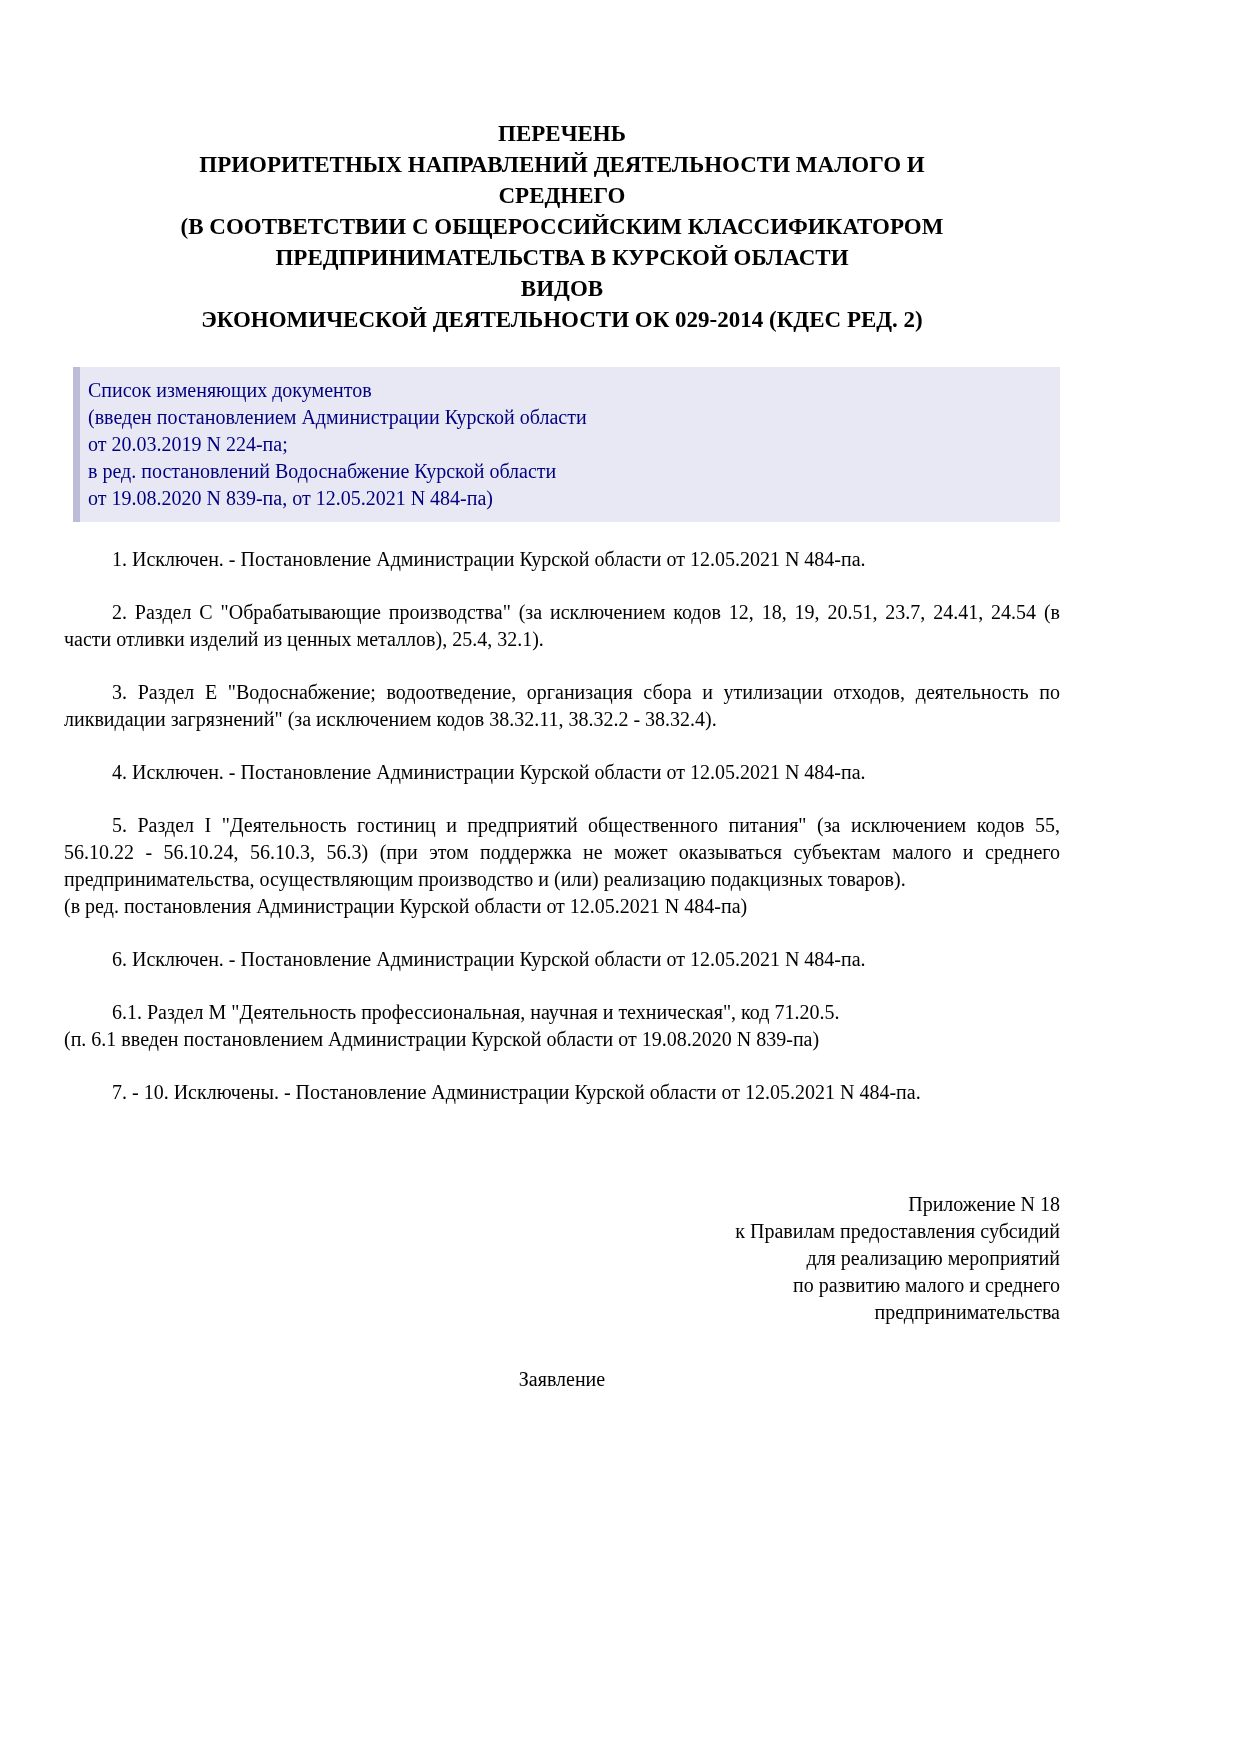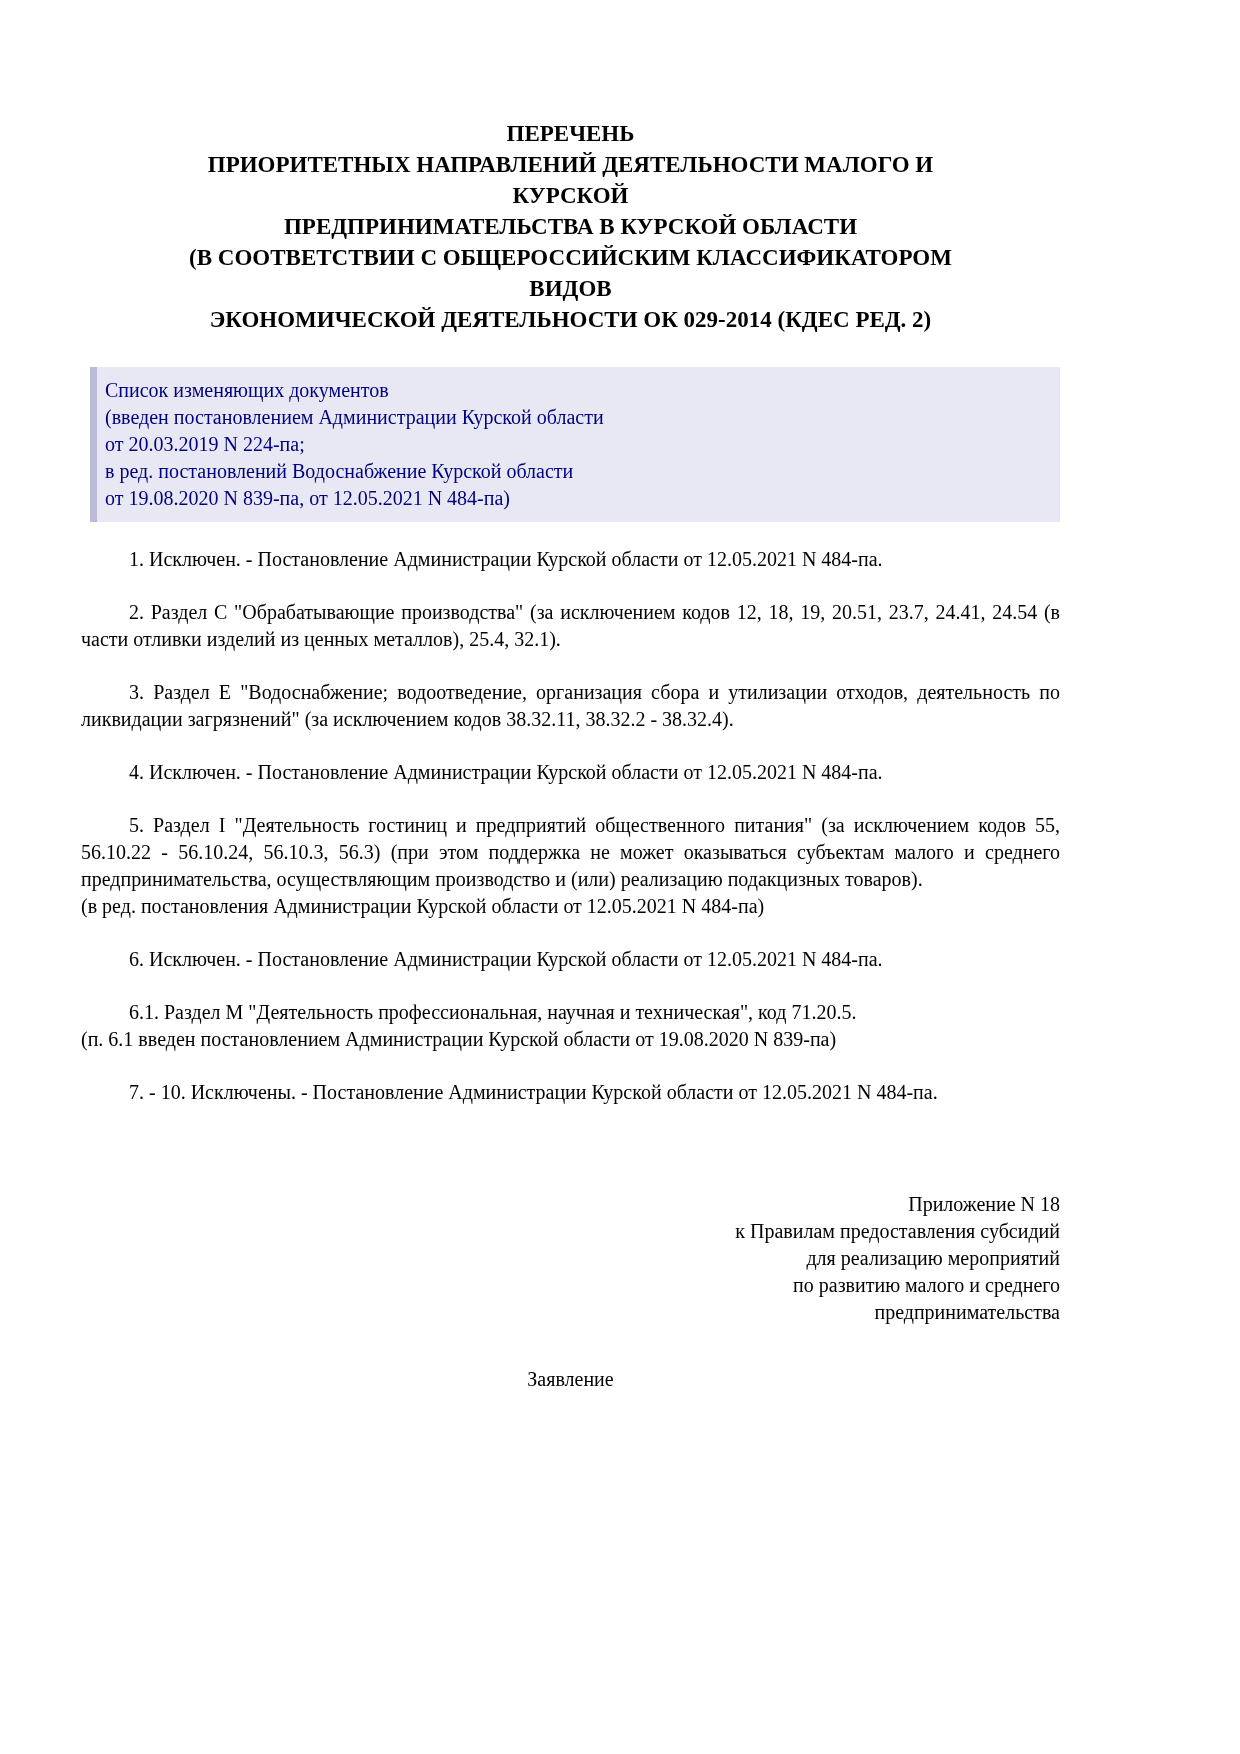--- a/index.html
+++ b/index.html
@@ -9,21 +9,21 @@
     --notice-box-border:#bcbcd8;
     --notice-text:#000080;
   }
   html,body{margin:0;padding:0;background:#ffffff;}
   .page{
     position:relative;
     width:1240px;
     height:1754px;
     box-sizing:border-box;
     background:var(--page-bg);
-    padding:118px 180px 40px 81px;
+    padding:118px 180px 40px 64px;
     font-family:"Liberation Serif","DejaVu Serif",serif;
     color:var(--body-text);
     font-size:20px;
     line-height:27px;
   }
   .title-block{
     text-align:center;
     font-weight:bold;
     font-size:23px;
     line-height:31px;
@@ -64,23 +64,23 @@
   }
 </style>
 </head>
 <body>
 
 <div class="page">
 
   <div class="title-block">
     <span class="title-line">ПЕРЕЧЕНЬ</span>
     <span class="title-line">ПРИОРИТЕТНЫХ НАПРАВЛЕНИЙ ДЕЯТЕЛЬНОСТИ МАЛОГО И</span>
-    <span class="title-line">КУРСКОЙ</span>
+    <span class="title-line">СРЕДНЕГО</span>
+    <span class="title-line">(В СООТВЕТСТВИИ С ОБЩЕРОССИЙСКИМ КЛАССИФИКАТОРОМ</span>
     <span class="title-line">ПРЕДПРИНИМАТЕЛЬСТВА В КУРСКОЙ ОБЛАСТИ</span>
-    <span class="title-line">(В СООТВЕТСТВИИ С ОБЩЕРОССИЙСКИМ КЛАССИФИКАТОРОМ</span>
     <span class="title-line">ВИДОВ</span>
     <span class="title-line">ЭКОНОМИЧЕСКОЙ ДЕЯТЕЛЬНОСТИ ОК 029-2014 (КДЕС РЕД. 2)</span>
   </div>
 
   <div class="notice-box">
     <span class="notice-line">Список изменяющих документов</span>
     <span class="notice-line">(введен постановлением Администрации Курской области</span>
     <span class="notice-line">от 20.03.2019 N 224-па;</span>
     <span class="notice-line">в ред. постановлений Водоснабжение Курской области</span>
     <span class="notice-line">от 19.08.2020 N 839-па, от 12.05.2021 N 484-па)</span>

